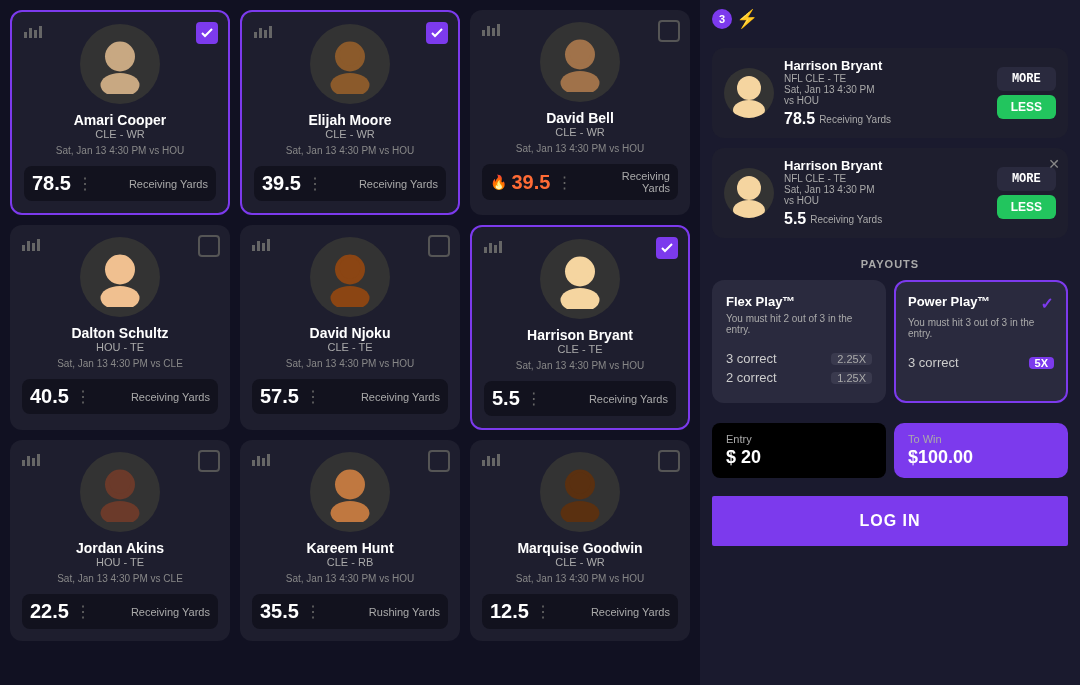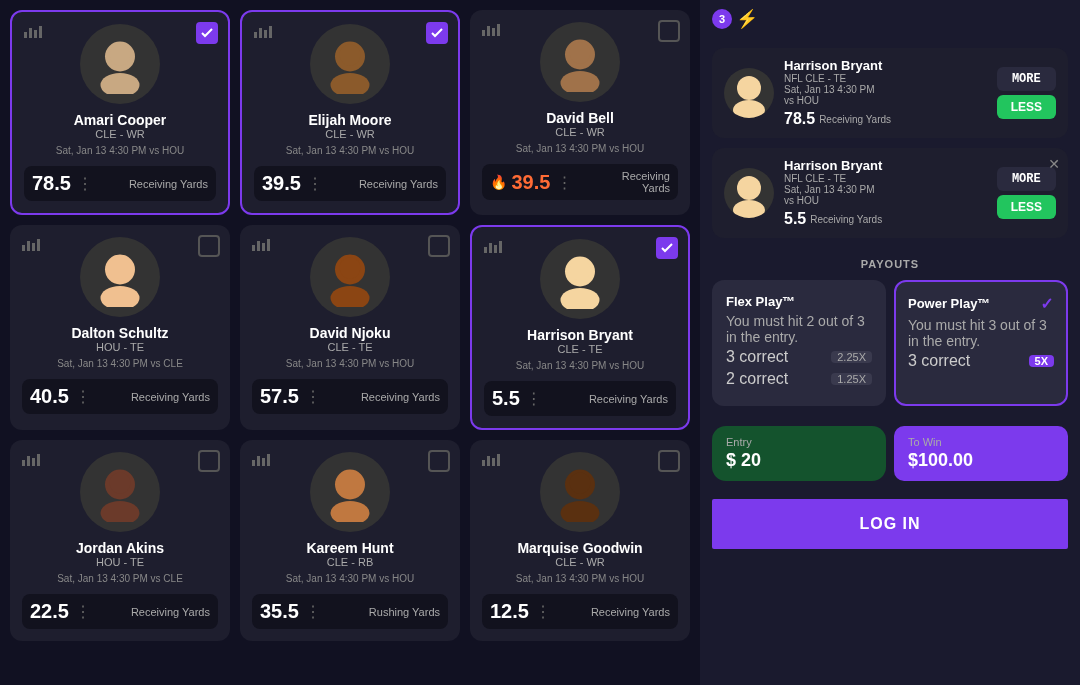--- a/index.html
+++ b/index.html
@@ -279,44 +279,44 @@
 
     .payout-tab.active {
       border-color: #7c3aed;
     }
 
     .payout-tab-title {
       font-size: 13px;
       font-weight: 700;
       margin-bottom: 4px;
       display: flex;
-      align-items: center;
+      align-items: flex-start;
       justify-content: space-between;
     }
 
     .payout-check {
       color: #7c3aed;
       font-size: 16px;
     }
 
     .payout-desc {
-      font-size: 14px;
-      color: #aaa;
-      margin-bottom: 3px;
+      font-size: 10px;
+      color: #aaa;
+      margin-bottom: 16px;
     }
 
     .payout-row {
       display: flex;
       justify-content: space-between;
       align-items: center;
       margin-bottom: 4px;
     }
 
     .payout-row-label {
-      font-size: 16px;
+      font-size: 13px;
       color: #ccc;
     }
 
     .payout-multiplier {
       background: #3a3a4e;
       border-radius: 4px;
       padding: 0 6px;
       font-size: 11px;
       color: #aaa;
     }
@@ -329,22 +329,22 @@
 
     
     .entry-win-row {
       display: flex;
       gap: 8px;
       padding: 10px 12px;
     }
 
     .entry-box {
       flex: 1;
-      background: #14532d;
-      border-radius: 14px;
+      background: #000000;
+      border-radius: 8px;
       padding: 10px 14px;
     }
 
     .entry-label {
       font-size: 11px;
       color: #aaa;
       margin-bottom: 2px;
     }
 
     .entry-value {

